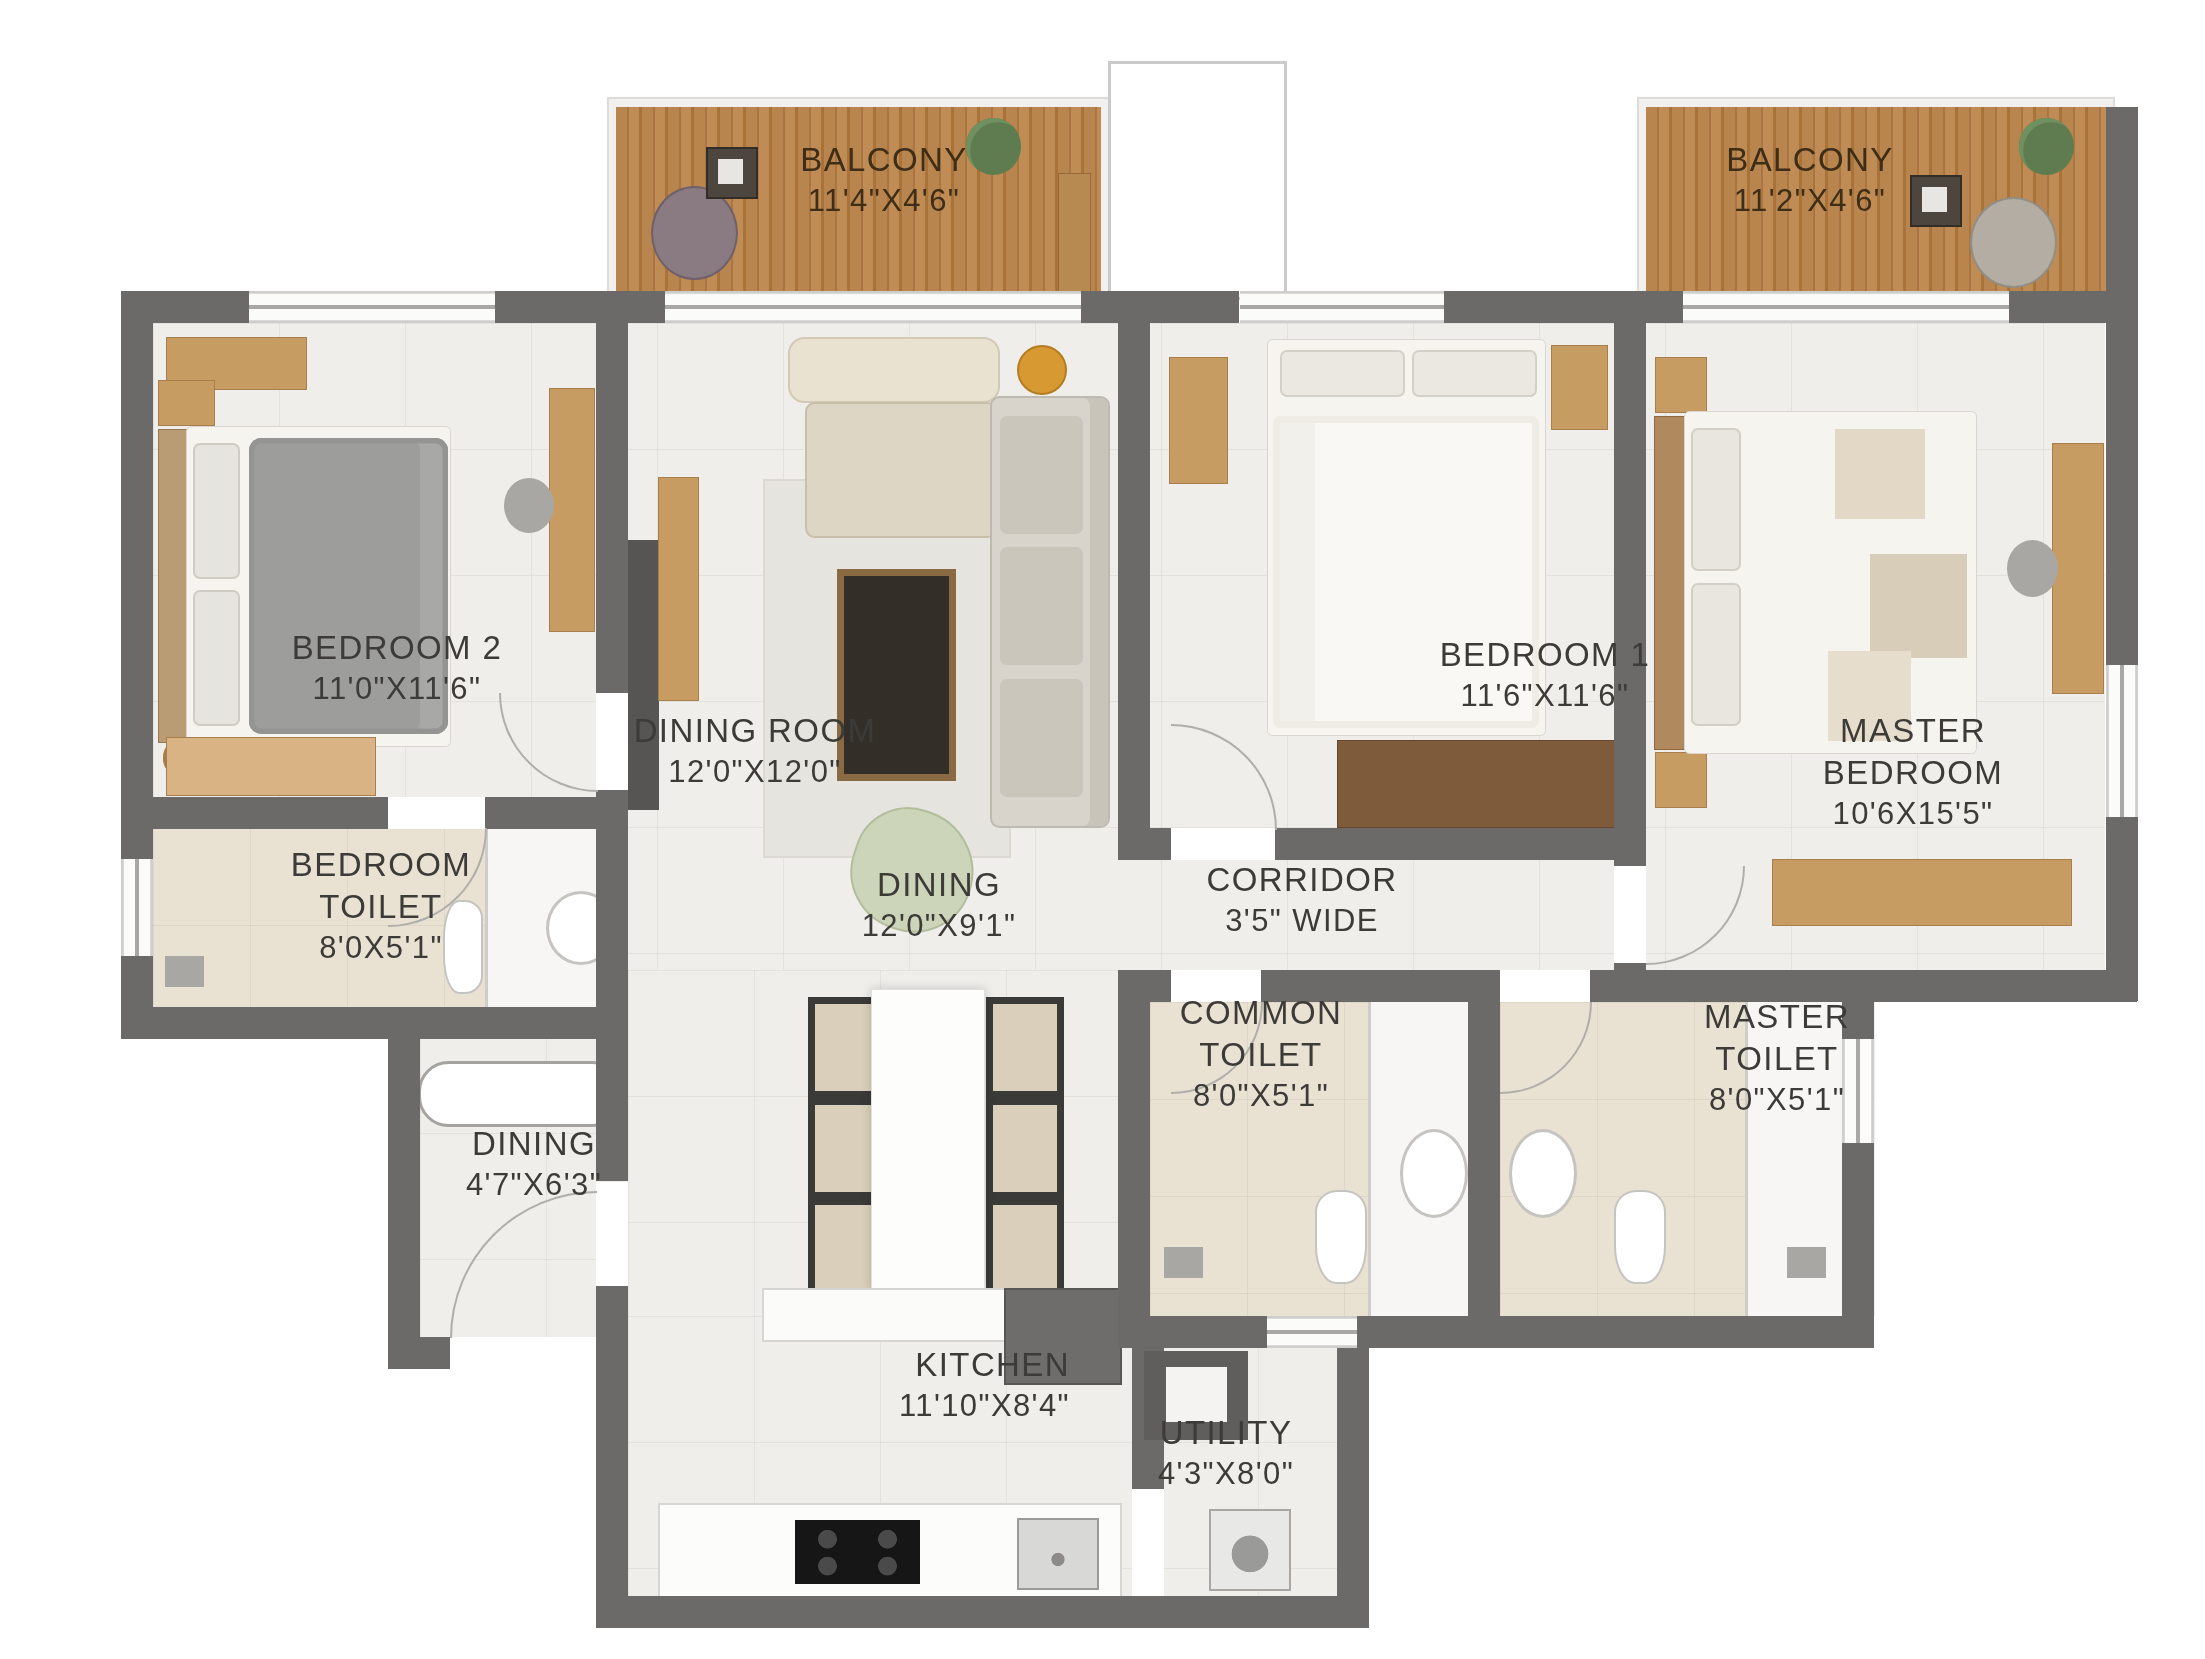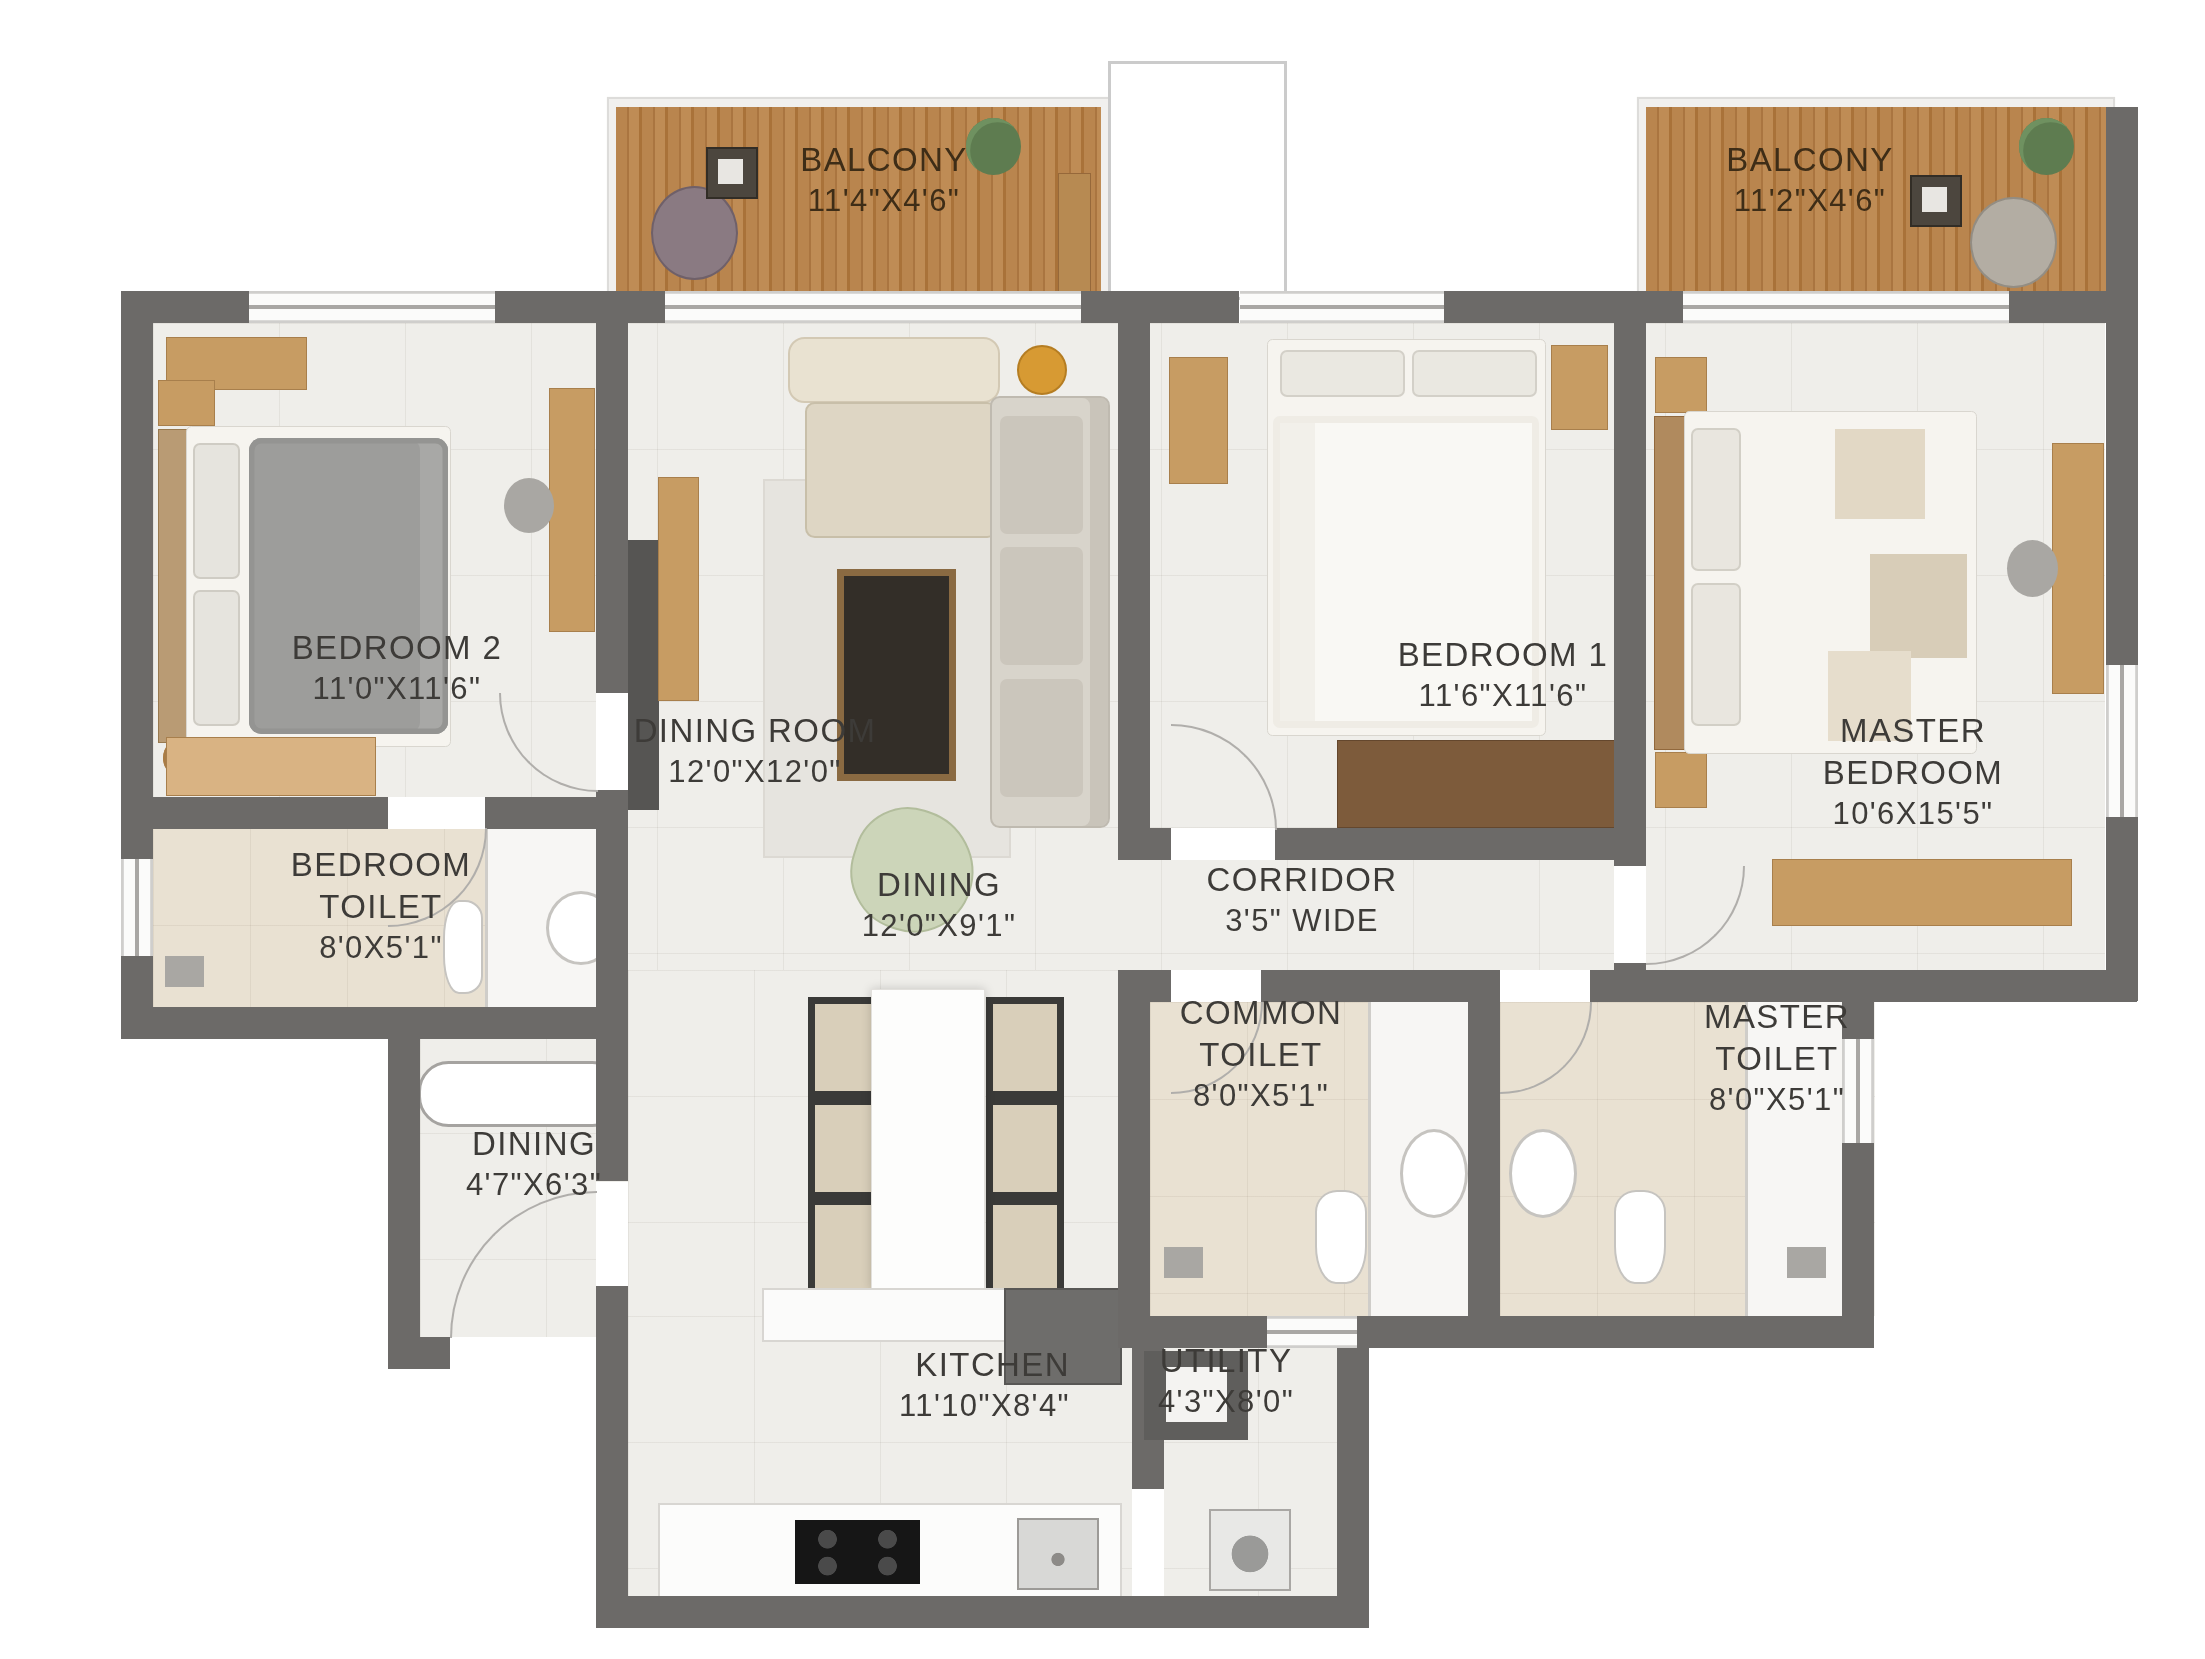--- a/index.html
+++ b/index.html
@@ -234,21 +234,21 @@
     <div class="rdims">11'2"X4'6"</div>
   </div>
   <div class="room-label" style="left:224px;top:627px;width:346px;">
     <div class="rname">BEDROOM 2</div>
     <div class="rdims">11'0"X11'6"</div>
   </div>
   <div class="room-label" style="left:582px;top:710px;width:346px;">
     <div class="rname">DINING ROOM</div>
     <div class="rdims">12'0"X12'0"</div>
   </div>
-  <div class="room-label" style="left:1330px;top:634px;width:346px;">
+  <div class="room-label" style="left:1372px;top:634px;width:346px;">
     <div class="rname">BEDROOM 1</div>
     <div class="rdims">11'6"X11'6"</div>
   </div>
   <div class="room-label" style="left:1778px;top:710px;width:270px;">
     <div class="rname">MASTER BEDROOM</div>
     <div class="rdims">10'6X15'5"</div>
   </div>
   <div class="room-label" style="left:277px;top:831px;width:208px;margin-top:13px;">
     <div class="rname">BEDROOM TOILET</div>
     <div class="rdims">8'0X5'1"</div>
@@ -270,19 +270,19 @@
     <div class="rdims">8'0"X5'1"</div>
   </div>
   <div class="room-label" style="left:361px;top:1123px;width:346px;">
     <div class="rname">DINING</div>
     <div class="rdims">4'7"X6'3"</div>
   </div>
   <div class="room-label" style="left:724px;top:1344px;width:346px;text-align:right;">
     <div class="rname">KITCHEN</div>
     <div class="rdims">11'10"X8'4"</div>
   </div>
-  <div class="room-label" style="left:1053px;top:1340px;width:346px;">
+  <div class="room-label" style="left:1053px;top:1412px;width:346px;">
     <div class="rname">UTILITY</div>
     <div class="rdims">4'3"X8'0"</div>
   </div>
 
 </div>
 
 
 </body></html>

